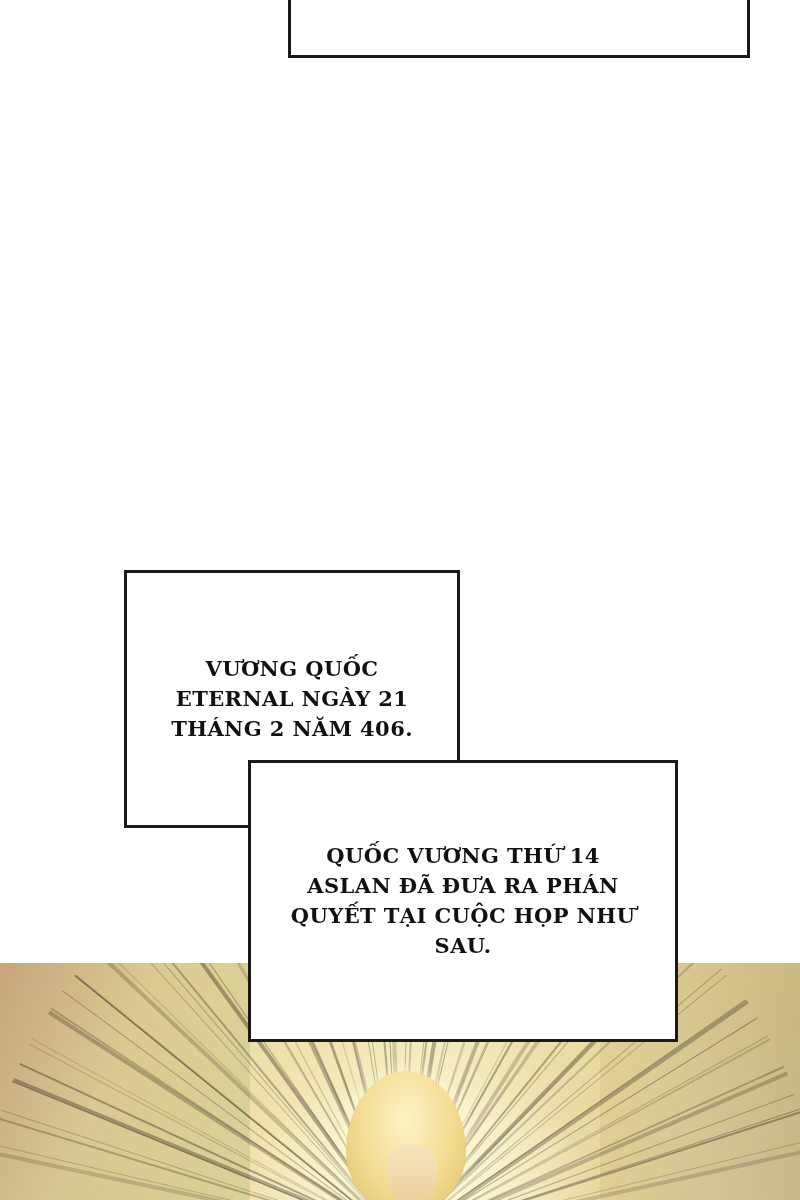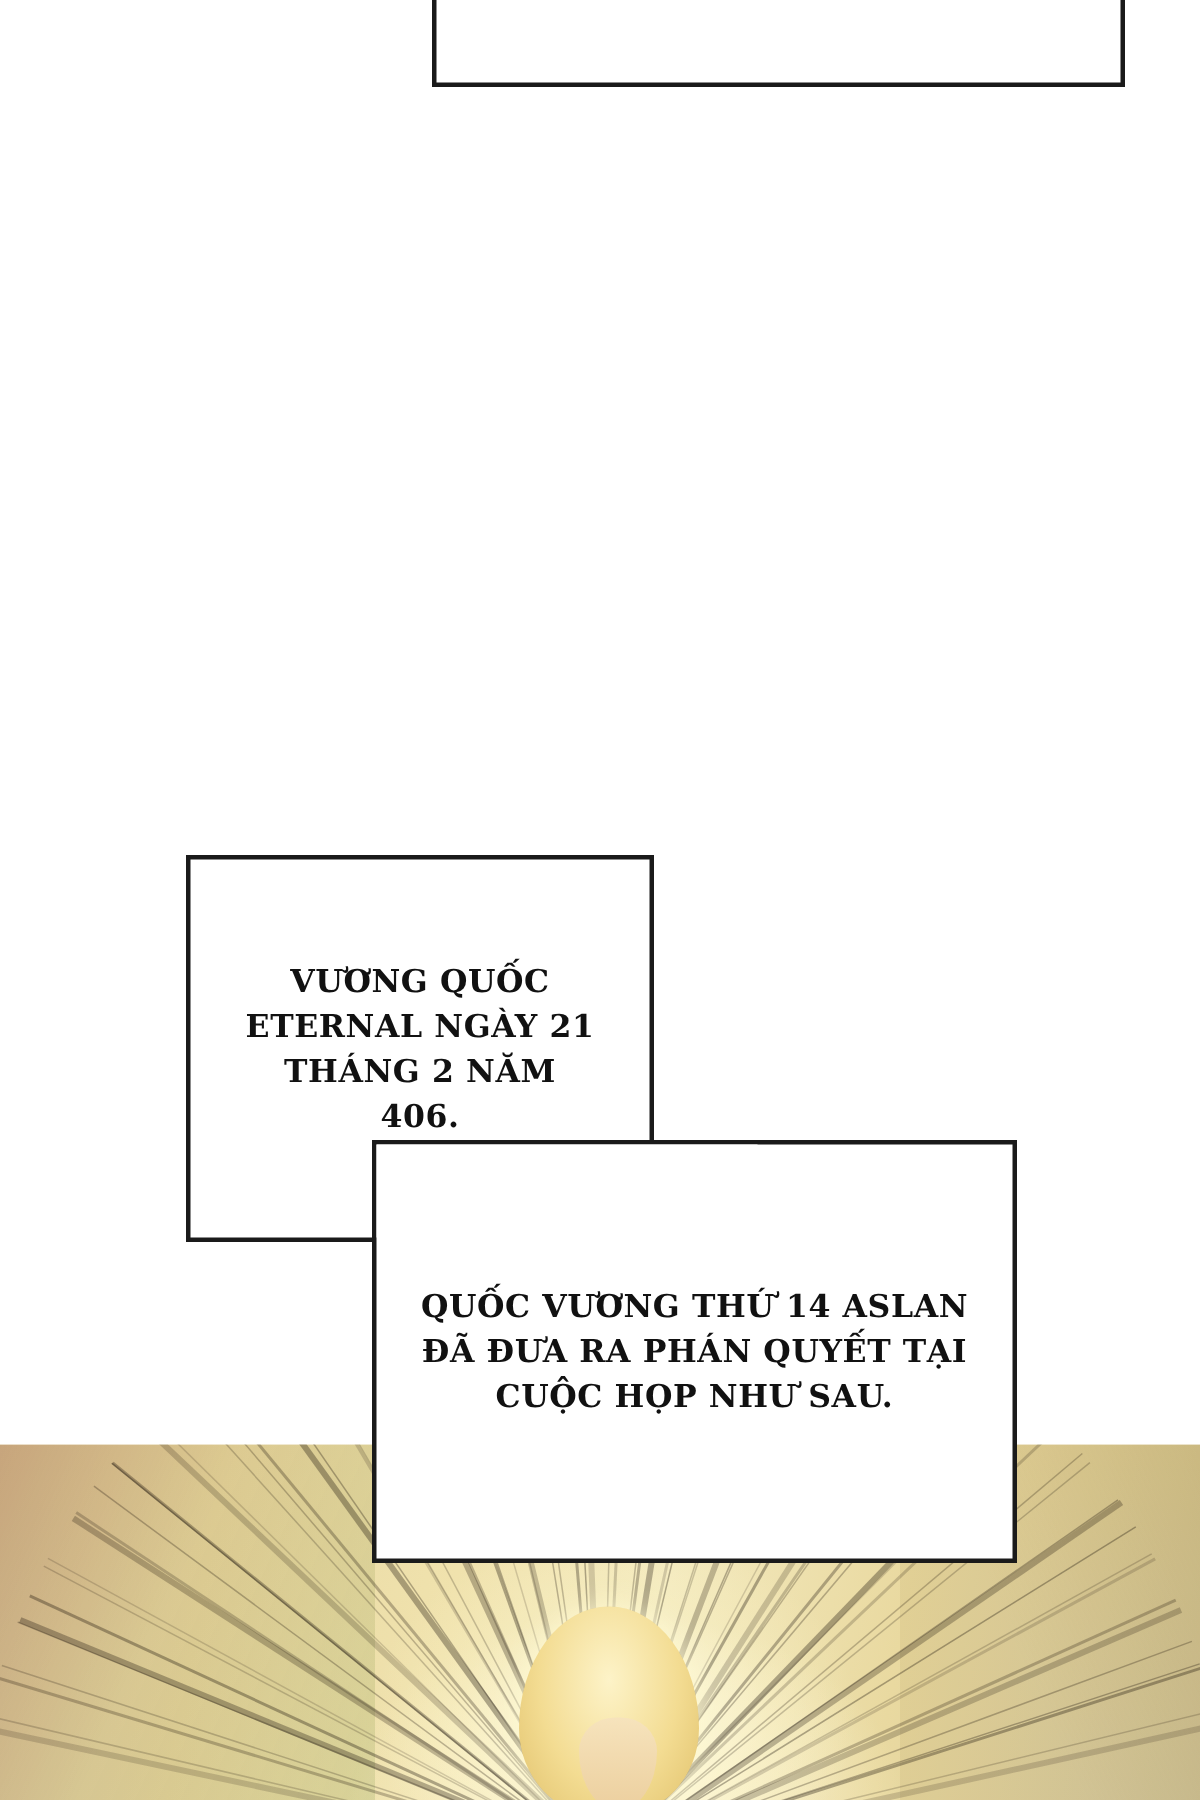--- a/index.html
+++ b/index.html
@@ -119,32 +119,32 @@
     font-weight: 700;
     letter-spacing: 0.4px;
     line-height: 1.42;
     text-transform: uppercase;
     font-size: 21px;
   }
 
   #bubble-date {
     left: 124px;
     top: 570px;
-    width: 312px;
+    width: 336px;
     height: 258px;
     z-index: 3;
     padding: 0 34px;
   }
   #bubble-verdict {
     left: 248px;
     top: 760px;
     width: 430px;
     height: 282px;
     z-index: 4;
-    padding: 0 21px;
+    padding: 0 36px;
   }
 
   
   .mask {
     position: absolute;
     background: #ffffff;
     z-index: 5;
   }
   #mask-join {
     left: 251px;

